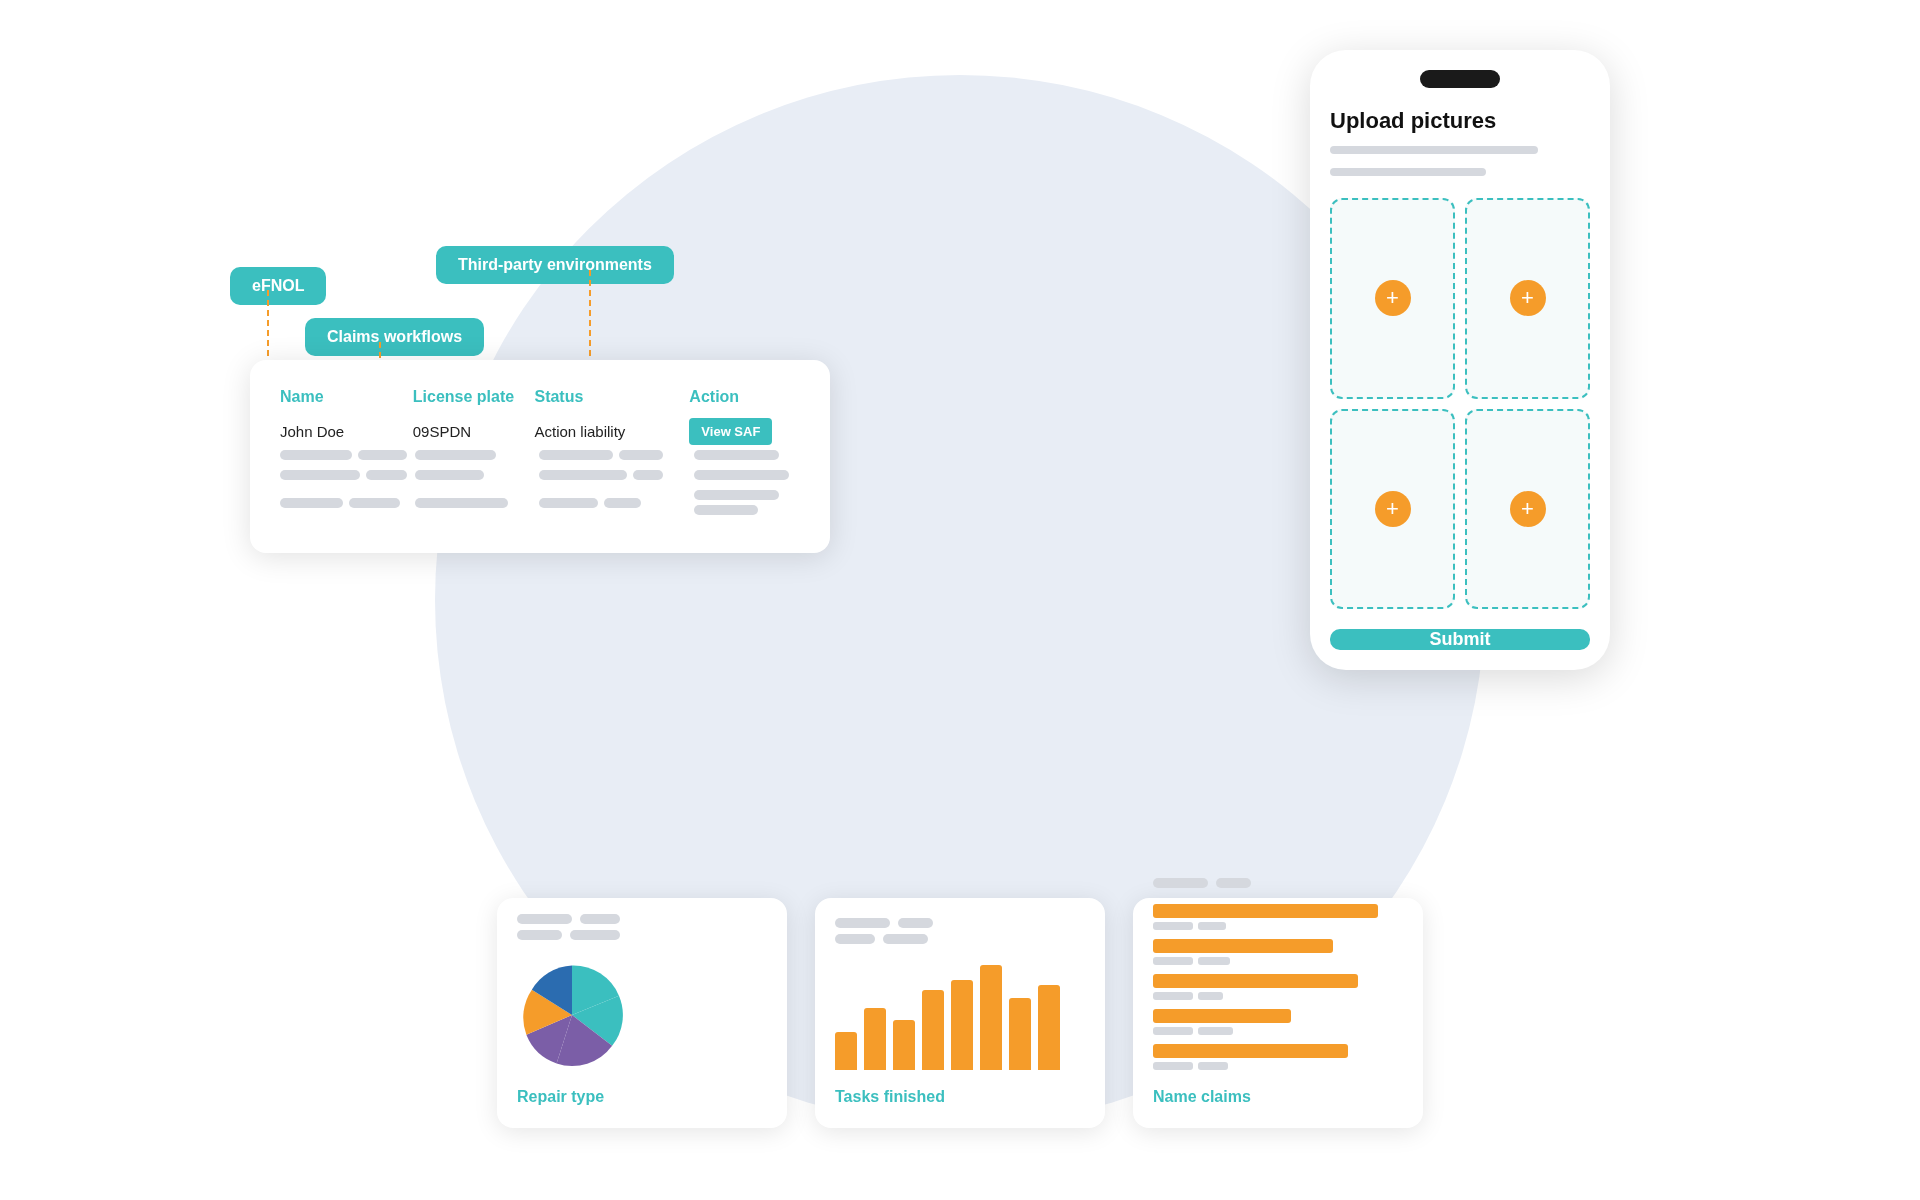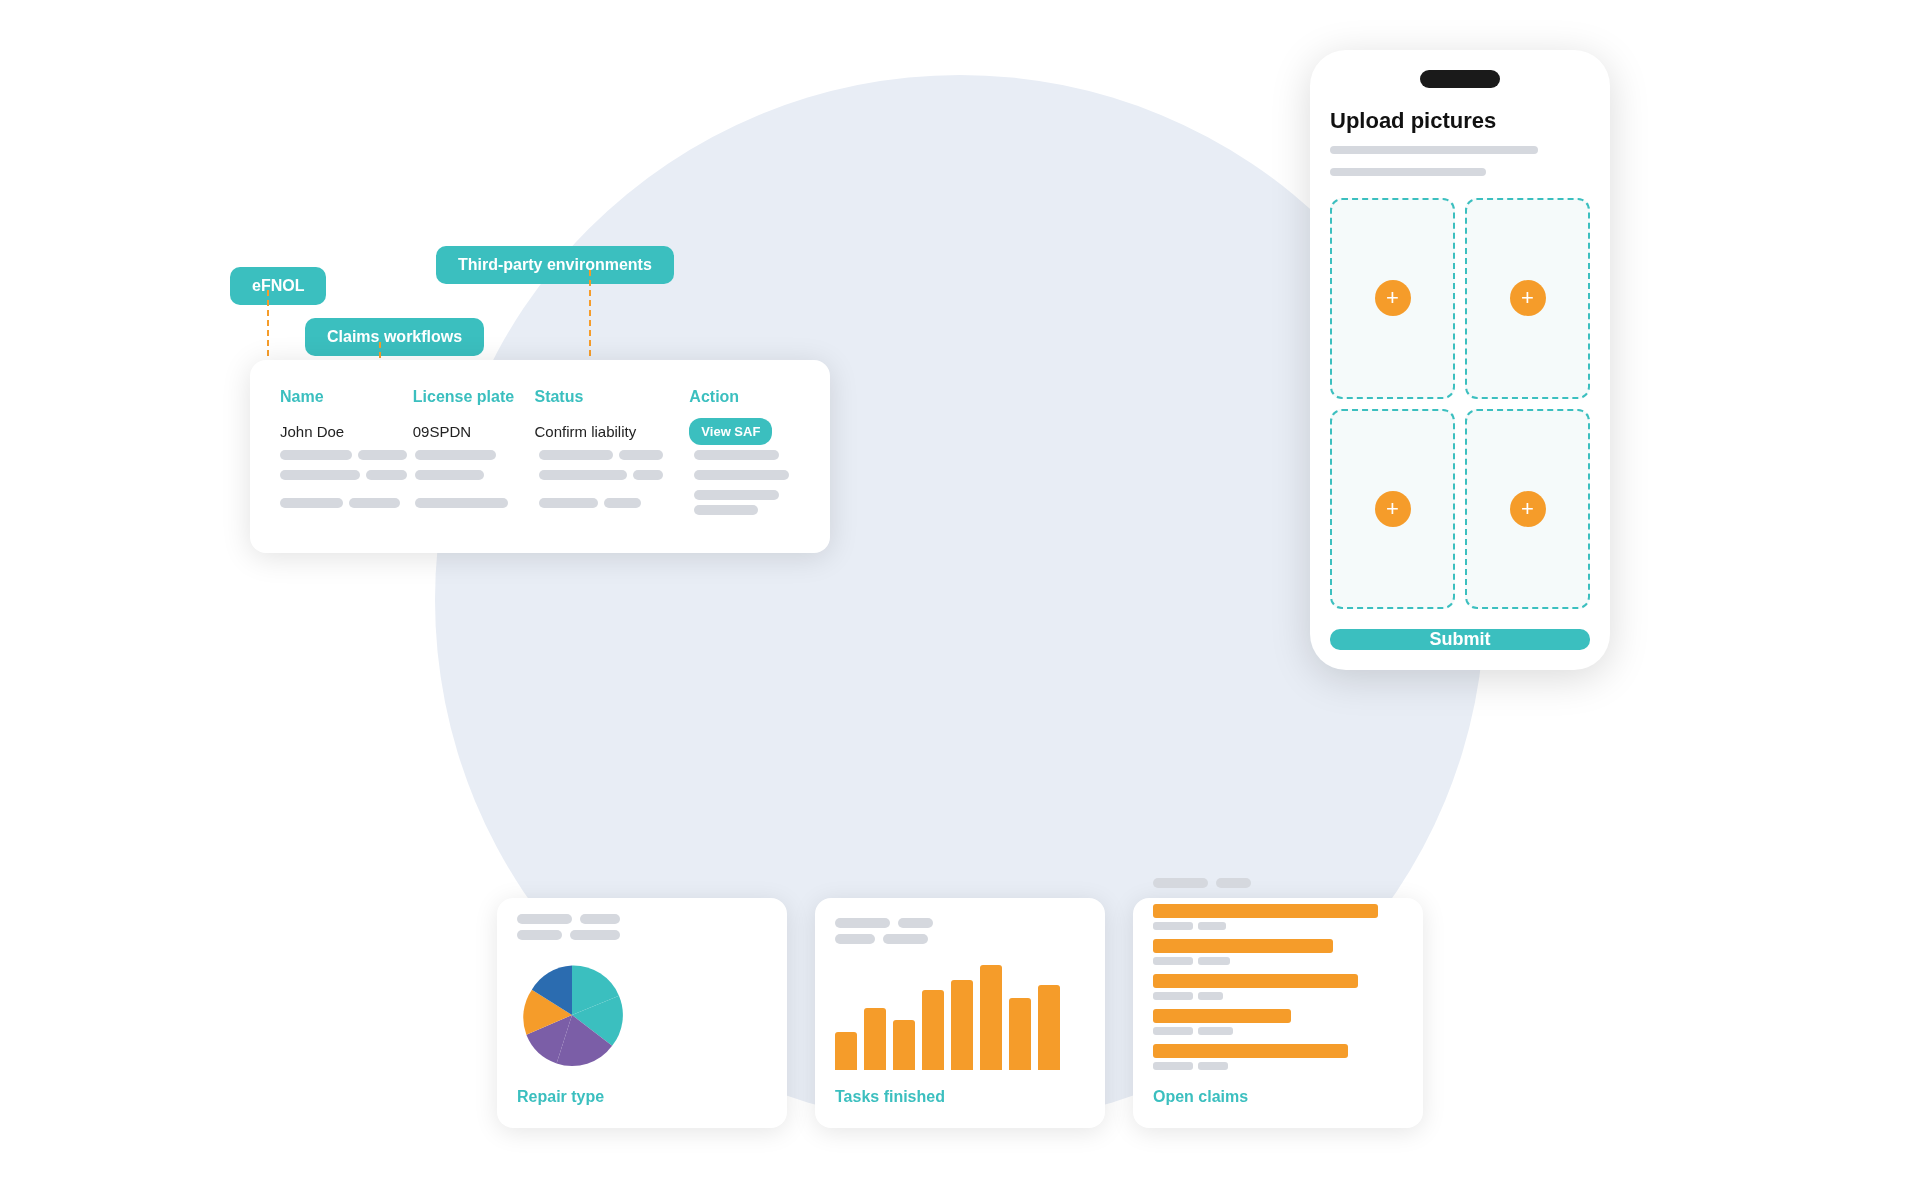--- a/index.html
+++ b/index.html
@@ -152,21 +152,21 @@
       font-size: 15px;
       color: #222;
     }
 
     .view-saf-btn {
       background: #3bbfbf;
       color: white;
       font-size: 13px;
       font-weight: 600;
       border: none;
-      border-radius: 12px;
+      border-radius: 4px;
       padding: 6px 12px;
       cursor: pointer;
       white-space: nowrap;
     }
 
     .skeleton-row {
       display: grid;
       grid-template-columns: 1.2fr 1.1fr 1.4fr 1fr;
       gap: 8px;
       margin-bottom: 10px;
@@ -328,21 +328,21 @@
     <div class="table-header-row">
       <div class="table-header-cell">Name</div>
       <div class="table-header-cell">License plate</div>
       <div class="table-header-cell">Status</div>
       <div class="table-header-cell">Action</div>
     </div>
 
     <div class="table-data-row">
       <div class="table-cell">John Doe</div>
       <div class="table-cell">09SPDN</div>
-      <div class="table-cell">Confirm liability</div>
+      <div class="table-cell">Action liability</div>
       <div>
         <button class="view-saf-btn">View SAF</button>
       </div>
     </div>
 
     <div class="skeleton-row">
       <div style="display:flex;gap:6px;">
           <div class="skel w60"></div>
           <div class="skel w40"></div>
         </div>
@@ -507,17 +507,17 @@
             </div>
         </div>
         <div class="hbar-row">
           <div class="hbar" style="width:78%;"></div>
           <div class="hbar-lines">
               <div class="hbar-line-short"></div>
               <div class="hbar-line-short" style="width:30px;"></div>
             </div>
         </div>
       </div>
-      <div class="card-label">Open claims</div>
+      <div class="card-label">Name claims</div>
     </div>
 
   </div>
 </div>
 
 </body></html>

